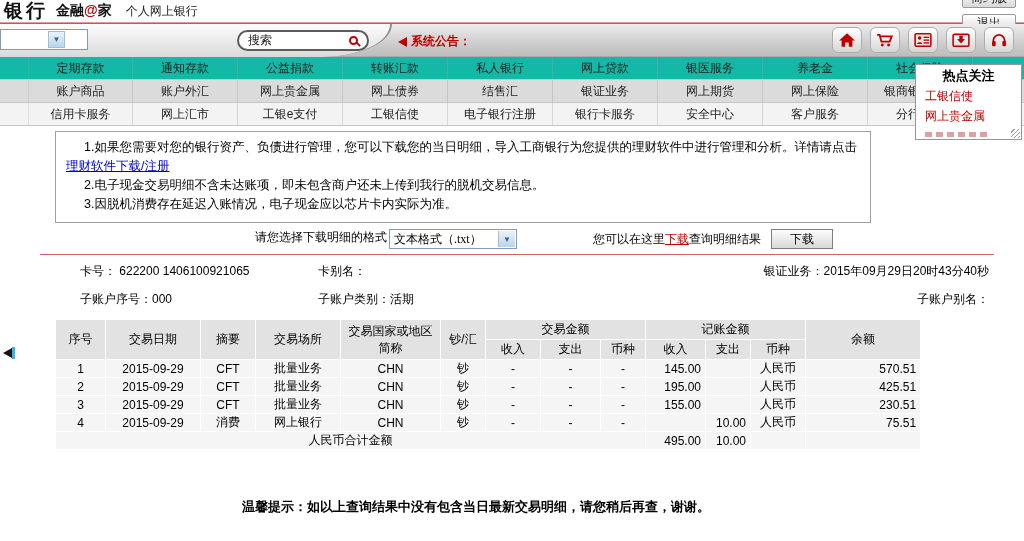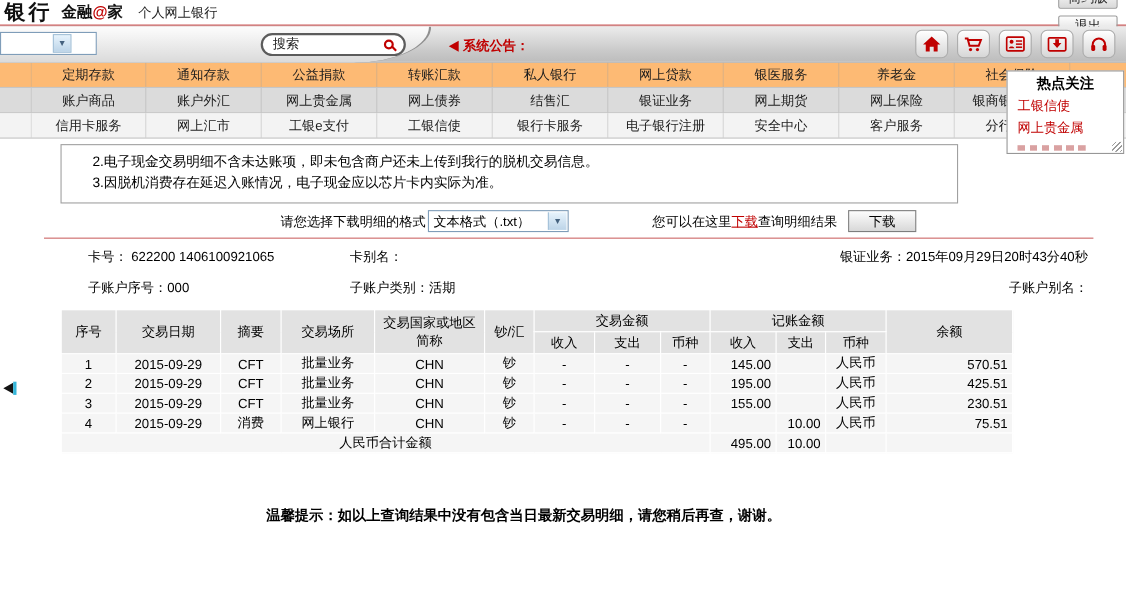--- a/index.html
+++ b/index.html
@@ -31,34 +31,34 @@
   .qselect{position:absolute;left:0;top:5px;width:88px;height:21px;background:#fff;border:1px solid #7f9db9;}
   .qselect .arrow-box{position:absolute;right:22px;top:1px;width:17px;height:17px;
     background:linear-gradient(#e7f3fc,#bcd4e8);border:1px solid #9ebdd6;display:flex;align-items:center;justify-content:center;
     font-size:8px;color:#44617e;}
   .search-pill{position:absolute;left:237px;top:6px;width:132px;height:21px;border:2px solid #5c5c5c;border-radius:12px;
     background:#fff;display:flex;align-items:center;justify-content:space-between;padding:0 9px;cursor:text;}
   .search-pill .stext{font-size:12px;color:#222;text-align:center;}
   .mag{position:relative;width:9px;height:9px;border:2px solid var(--accent_red);border-radius:50%;}
   .mag::after{content:'';position:absolute;width:6px;height:2px;background:var(--accent_red);
     transform:rotate(45deg);right:-5px;bottom:-2px;}
-  .notice-flag{position:absolute;left:408px;top:9px;display:flex;align-items:center;gap:4px;}
+  .notice-flag{position:absolute;left:398px;top:9px;display:flex;align-items:center;gap:4px;}
   .spk{width:0;height:0;border-top:5px solid transparent;border-bottom:5px solid transparent;border-right:9px solid var(--accent_red);}
   .notice-flag .ntext{font-size:12px;font-weight:bold;color:var(--accent_red);}
   .tool-icons{position:absolute;right:10px;top:3px;display:flex;gap:8px;}
   .icon-btn{width:30px;height:26px;border:1px solid #adadad;border-radius:6px;
     background:linear-gradient(#ffffff,#d6d6d6);box-shadow:inset 0 1px 0 #fff;
     display:flex;align-items:center;justify-content:center;cursor:pointer;}
   .ic{width:18px;height:16px;}
   .ic path,.ic rect,.ic circle{fill:var(--accent_red);}
   .ic .st{fill:none;stroke:var(--accent_red);}
 
   
   .menu-row{border-bottom:1px solid #c6c6c6;}
-  .menu-row.r1{background:#fdba74;}
+  .menu-row.r1{background:#14b8a6;}
   .menu-row.r2{background:#dbdbdb;}
   .menu-row.r3{background:#f3f3f3;}
   .menu-grid{width:973px;padding-left:28px;display:grid;grid-template-columns:repeat(9,1fr);}
   .mi{font-size:12px;color:#1c1c1c;text-align:center;line-height:22px;height:22px;cursor:pointer;
     border-right:1px solid rgba(160,160,160,.35);text-decoration:none;white-space:nowrap;overflow:hidden;}
   .mi:first-child{border-left:1px solid rgba(160,160,160,.25);}
 
   
   .hot-panel{position:absolute;left:915px;top:64px;width:107px;height:76px;background:#fff;
     border:1px solid #979797;z-index:30;}
@@ -70,21 +70,21 @@
     background:repeating-linear-gradient(135deg,transparent 0 2px,#9a9a9a 2px 3px);}
 
   
   .content{position:relative;}
   .notice-box{margin:5px 0 0 55px;width:816px;border:1px solid #a0a0a0;background:#fff;
     padding:6px 10px 8px;font-size:12.5px;line-height:19px;color:#000;}
   .notice-box p{margin:0;text-indent:18px;}
   .blue-link{color:var(--link_blue);text-decoration:underline;cursor:pointer;}
 
   .dl-bar{display:flex;align-items:center;justify-content:space-between;margin:6px 0 0 255px;width:578px;font-size:12px;color:#000;}
-  .dl-left{display:flex;align-items:center;}
+  .dl-left{display:flex;font-family:Liberation Serif, serif;}
   .fake-select{position:relative;width:128px;height:20px;border:1px solid #7f9db9;background:#fff;
     display:flex;align-items:center;padding:0 20px 0 4px;margin-left:2px;cursor:pointer;}
   .fake-select .arrow-box{position:absolute;right:1px;top:1px;bottom:1px;width:17px;
     background:linear-gradient(#e7f3fc,#bcd4e8);border-left:1px solid #9ebdd6;
     display:flex;align-items:center;justify-content:center;font-size:8px;color:#44617e;}
   .dl-right{display:flex;align-items:center;}
   .red-link{color:var(--accent_red);text-decoration:underline;cursor:pointer;}
   .dl-btn{margin-left:10px;width:62px;height:20px;border:1px solid #7d7d7d;
     background:linear-gradient(#fdfdfd,#d8d8d8);font-size:12px;color:#000;
     display:flex;align-items:center;justify-content:center;cursor:pointer;}
@@ -203,39 +203,40 @@
       <a class="mi">网上保险</a>
       <a class="mi">银商银权转账</a>
     </div>
   </div>
   <div class="menu-row r3">
     <div class="menu-grid">
       <a class="mi">信用卡服务</a>
       <a class="mi">网上汇市</a>
       <a class="mi">工银e支付</a>
       <a class="mi">工银信使</a>
+      <a class="mi">电子银行注册</a>
       <a class="mi">银行卡服务</a>
-      <a class="mi">电子银行注册</a>
       <a class="mi">安全中心</a>
       <a class="mi">客户服务</a>
       <a class="mi">分行特色</a>
     </div>
   </div>
 
   <div class="hot-panel">
     <div class="hot-title">热点关注</div>
     <a class="hot-link">工银信使</a>
     <a class="hot-link">网上贵金属</a>
     <div class="hot-frag"></div>
     <div class="resize-corner"></div>
   </div>
 
   <div class="content">
 
     <div class="notice-box">
+      <p><span>1.如果您需要对您的银行资产、负债进行管理，您可以下载您的当日明细，导入工商银行为您提供的理财软件中进行管理和分析。详情请点击</span><a class="blue-link">理财软件下载/注册</a></p>
       <p>2.电子现金交易明细不含未达账项，即未包含商户还未上传到我行的脱机交易信息。</p>
       <p>3.因脱机消费存在延迟入账情况，电子现金应以芯片卡内实际为准。</p>
     </div>
 
     <div class="dl-bar">
       <div class="dl-left">
         <span>请您选择下载明细的格式</span>
         <div class="fake-select">
           <span>文本格式（.txt）</span>
           <span class="arrow-box">▼</span>

